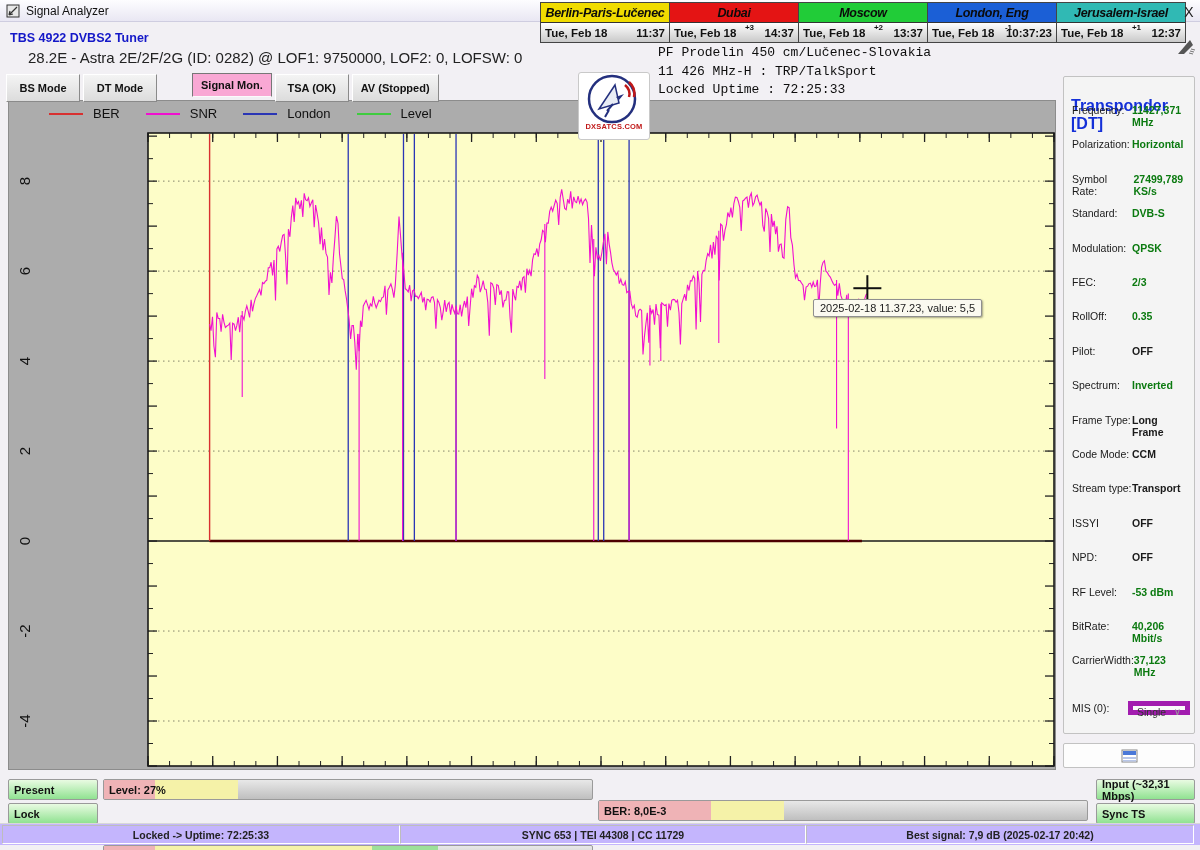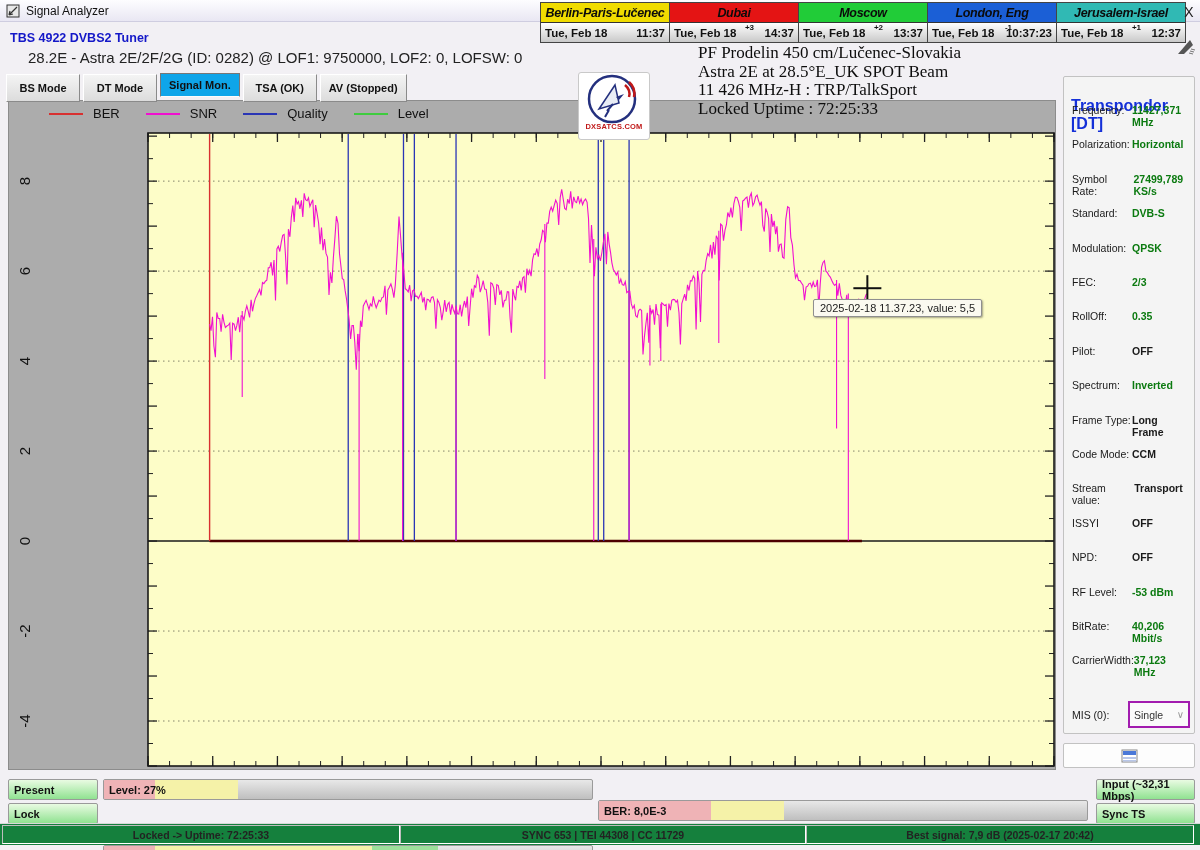--- a/index.html
+++ b/index.html
@@ -27,36 +27,36 @@
   .clock-off{position:absolute;right:44px;top:0px;font-size:8px;font-weight:bold;}
   .win-close{left:1181px;top:4px;font-size:14px;color:#222;width:16px;height:16px;
     text-align:center;line-height:16px;cursor:default;z-index:9;}
   .cursor-glyph{left:1176px;top:36px;z-index:9;}
 
   
   .tuner-name{left:10px;top:31px;font-size:12.5px;font-weight:bold;color:#1418c8;}
   .tuner-sub{left:28px;top:49px;font-size:15px;color:#222;}
 
   
-  .overlay{left:658px;top:44px;z-index:7;font-family:Liberation Serif, serif;
-    font-size:17px;line-height:18.5px;color:#0d0d0d;white-space:nowrap;margin-left:40px;}
+  .overlay{left:658px;top:44px;z-index:7;font-family:Liberation Mono, monospace;
+    font-size:13px;line-height:18.5px;color:#0d0d0d;white-space:nowrap;}
 
   
   .logo{left:578px;top:72px;width:70px;height:66px;background:#fff;border:1px solid #c9c9c9;
     border-radius:3px;z-index:6;display:flex;flex-direction:column;align-items:center;}
   .logo-txt{font-size:7.5px;font-weight:bold;color:#c01818;margin-top:-3px;letter-spacing:0.2px;}
 
   
   .modebar{left:6px;top:74px;display:flex;gap:3px;z-index:3;}
   .mbtn{height:28px;min-width:74px;padding:0 8px;font-size:11px;font-weight:bold;color:#111;
     background:linear-gradient(#f4f4f4,#dcdcdc);
     border:1px solid #8a8a8a;border-top-color:#fff;border-left-color:#fff;
     display:flex;align-items:center;justify-content:center;}
-  .mbtn.active{background:#0ea5e9;height:24px;margin-top:-1px;border:1px solid #777;
-    border-bottom-color:#fbfbfb;}
+  .mbtn.active{background:#f9a8d4;height:24px;margin-top:-1px;border:1px solid #777;
+    border-bottom-color:#fbfbfb;margin-left:32px;}
 
   
   .chart-panel{left:8px;top:100px;width:1048px;height:670px;background:#acacac;
     border:1px solid #8c8c8c;box-sizing:border-box;}
   .legend{position:absolute;left:40px;top:5px;display:flex;gap:26px;align-items:center;}
   .leg-item{display:flex;align-items:center;gap:10px;}
   .leg-line{width:34px;height:2px;display:inline-block;}
   .leg-lab{font-size:13px;color:#111;}
   #chart-svg{position:absolute;left:0;top:0;}
   .tooltip{position:absolute;left:804px;top:198px;background:#fbfaf0;border:1px solid #8f8f8f;
@@ -65,38 +65,38 @@
 
   
   .tpanel{left:1063px;top:76px;width:132px;height:658px;background:#f4f4f4;
     border:1px solid #c2c2c2;border-radius:2px;box-sizing:border-box;}
   .tpanel-title{position:absolute;left:7px;top:20px;font-size:16px;font-weight:bold;color:#1430d8;}
   .tp-row{position:absolute;left:8px;width:118px;display:flex;justify-content:space-between;}
   .tp-lab{font-size:10.5px;color:#1a1a1a;}
   .tp-val{font-size:10.5px;font-weight:bold;color:#1a1a1a;text-align:left;width:58px;}
   .tp-val.green{color:#0b7a10;}
   .mis-row{position:absolute;left:8px;top:624px;width:118px;display:flex;justify-content:space-between;align-items:center;}
-  .mis-dd{width:62px;height:27px;background:#fafafa;border:2px solid #a21caf;font-size:10.5px;
-    display:flex;align-items:center;justify-content:space-between;padding:0 4px;color:#333;box-sizing:border-box;}
+  .mis-dd{width:62px;height:14px;background:#fafafa;border:5px solid #a21caf;font-size:10.5px;
+    display:flex;align-items:flex-start;justify-content:space-between;padding:0 4px;color:#333;box-sizing:border-box;}
   .mis-chev{color:#999;font-size:10px;}
   .ts-btn{left:1063px;top:743px;width:132px;height:25px;background:#fdfdfd;border:1px solid #c2c2c2;
     border-radius:2px;display:flex;align-items:center;justify-content:center;box-sizing:border-box;}
 
   
   .badge{height:21px;background:linear-gradient(#e9fbe2,#90e291);border:1px solid #9a9a9a;
     border-radius:2px;box-sizing:border-box;display:flex;align-items:center;
     font-size:11px;font-weight:bold;color:#111;padding-left:5px;}
   .meter{height:21px;background:linear-gradient(#e8e8e8,#bfbfbf);border:1px solid #9a9a9a;
     border-radius:2px;box-sizing:border-box;position:relative;overflow:hidden;}
   .meter .seg{position:absolute;top:0;bottom:0;}
   .meter .mlab{position:absolute;left:5px;top:0;height:100%;display:flex;align-items:center;
     font-size:11px;font-weight:bold;color:#111;white-space:nowrap;z-index:2;}
 
   
-  .statusbar{left:0;top:823px;width:1200px;height:21px;background:#15803d;
+  .statusbar{left:0;top:823px;width:1200px;height:21px;background:#c4b5fd;
     border-top:1px solid #d8d8d8;display:flex;}
   .sb-sec{height:17px;margin-top:1px;border:1px solid #bdbdbd;border-bottom-color:#fff;
     border-right-color:#fff;display:flex;align-items:center;justify-content:center;
     font-size:10.5px;font-weight:bold;color:#222;}
 </style>
 </head>
 <body>
 
 <div class="abs titlebar">
   <span class="app-ico">
@@ -157,21 +157,20 @@
       <path d="M2 18 L14 4 L17 9 L8 18 Z" fill="#555"></path>
       <path d="M15 13 l4 1 M14 15 l4 1 M13 17 l4 1" stroke="#777" stroke-width="1"></path>
     </svg>
 </div>
 
 <div class="abs tuner-name">TBS 4922 DVBS2 Tuner</div>
 <div class="abs tuner-sub">28.2E - Astra 2E/2F/2G (ID: 0282) @ LOF1: 9750000, LOF2: 0, LOFSW: 0</div>
 
 <div class="abs overlay">
   <div>PF Prodelin 450 cm/Lučenec-Slovakia</div>
-  <div>Astra 2E at 28.5°E_UK SPOT Beam</div>
   <div>11 426 MHz-H : TRP/TalkSport</div>
   <div>Locked Uptime : 72:25:33</div>
 </div>
 
 <div class="abs logo">
   <svg width="58" height="52" viewBox="0 0 58 52">
     <circle cx="27" cy="26" r="23" fill="#fff" stroke="#24307e" stroke-width="2.5"></circle>
     <path d="M14 36 L30 12 L34 30 Z" fill="#e9edf5" stroke="#24307e" stroke-width="1.5"></path>
     <path d="M22 38 l6 -7 M20 44 l4 -7" stroke="#24307e" stroke-width="2" fill="none"></path>
     <path d="M40 12 q6 5 4 12 M44 9 q7 6 5 15" stroke="#c01818" stroke-width="2.5" fill="none"></path>
@@ -409,21 +408,21 @@
     <span class="leg-item">
         <span class="leg-line" style="background: rgb(216, 48, 48);"></span>
         <span class="leg-lab">BER</span>
       </span>
     <span class="leg-item">
         <span class="leg-line" style="background: rgb(240, 16, 208);"></span>
         <span class="leg-lab">SNR</span>
       </span>
     <span class="leg-item">
         <span class="leg-line" style="background: rgb(42, 53, 181);"></span>
-        <span class="leg-lab">Quality</span>
+        <span class="leg-lab">London</span>
       </span>
     <span class="leg-item">
         <span class="leg-line" style="background: rgb(62, 204, 62);"></span>
         <span class="leg-lab">Level</span>
       </span>
   </div>
   <div class="tooltip">2025-02-18 11.37.23, value: 5,5</div>
 </div>
 
 <div class="abs tpanel">
@@ -467,21 +466,21 @@
     </div>
   <div class="tp-row" style="top: 336.6px;">
       <span class="tp-lab">Frame Type:</span>
       <span class="tp-val">Long Frame</span>
     </div>
   <div class="tp-row" style="top: 371px;">
       <span class="tp-lab">Code Mode:</span>
       <span class="tp-val">CCM</span>
     </div>
   <div class="tp-row" style="top: 405.4px;">
-      <span class="tp-lab">Stream value:</span>
+      <span class="tp-lab">Stream type:</span>
       <span class="tp-val">Transport</span>
     </div>
   <div class="tp-row" style="top: 439.8px;">
       <span class="tp-lab">ISSYI</span>
       <span class="tp-val">OFF</span>
     </div>
   <div class="tp-row" style="top: 474.2px;">
       <span class="tp-lab">NPD:</span>
       <span class="tp-val">OFF</span>
     </div>

